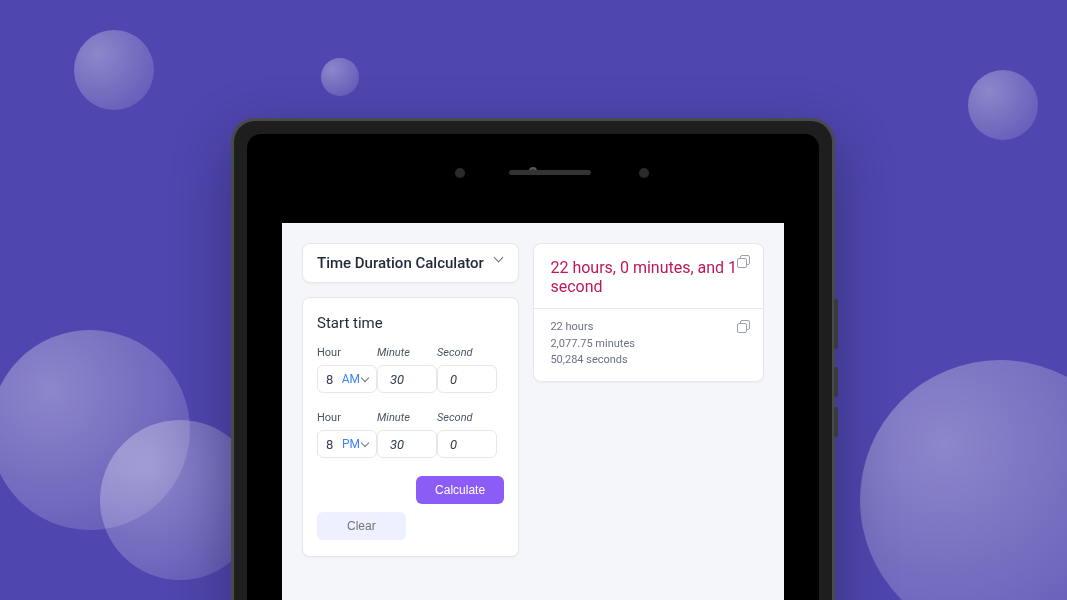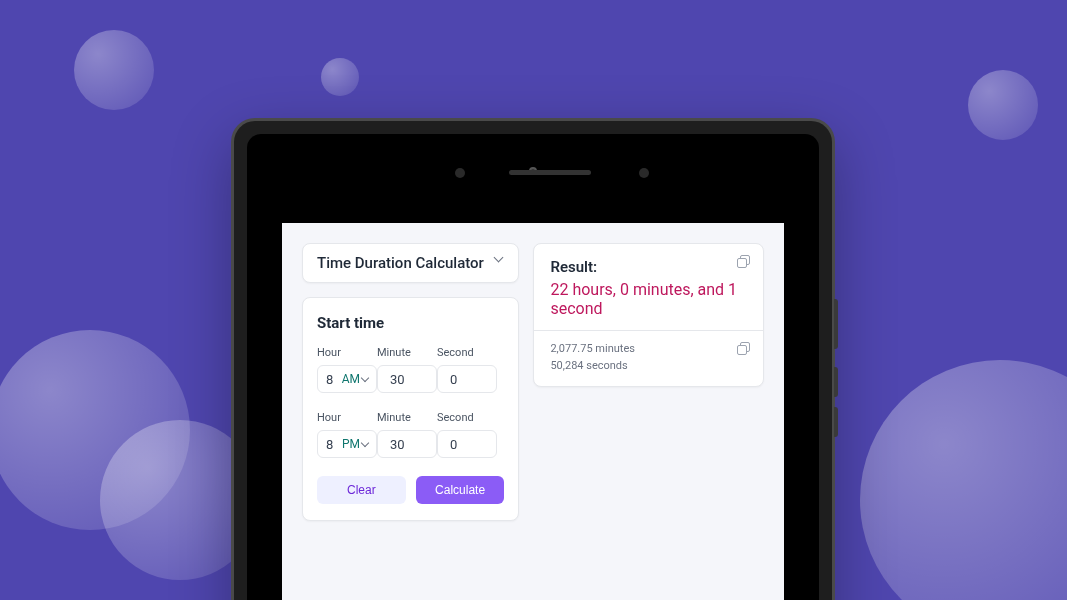--- a/index.html
+++ b/index.html
@@ -75,46 +75,46 @@
   display: flex;
   align-items: flex-start;
   justify-content: space-between;
   cursor: pointer;
 }
 .selector-text { font-size: 15px; font-weight: 500; color: #1f2937; }
 .chev { width: 10px; height: 10px; position: relative; }
 .chev::before { content: ''; position: absolute; width: 6px; height: 6px; border-right: 1.5px solid #6b7280; border-bottom: 1.5px solid #6b7280; transform: rotate(45deg); top: 0; left: 1px; }
 
 .form-card { padding: 16px 14px; }
-.section-title { font-size: 15px; font-weight: 700; color: #1f2937; margin-bottom: 14px; }
+.section-title { font-size: 15px; font-weight: 400; color: #1f2937; margin-bottom: 14px; }
 .field-row { display: flex; margin-bottom: 18px; }
 .field-row:last-of-type { margin-bottom: 0; }
 .field { display: flex; flex-direction: column; }
 .field-label { font-size: 11px; color: #4b5563; margin-bottom: 6px; }
 .input {
   height: 28px;
   border: 1px solid #e5e7eb;
   border-radius: 6px;
   padding: 0 8px;
   font-size: 13px;
   color: #374151;
   background: #fff;
   display: flex;
   align-items: center;
 }
 .hour-wrap { width: 60px; display: flex; align-items: center; gap: 4px; }
 .hour-wrap .hval { flex: 1; }
-.ampm { font-size: 12px; color: #0f766e; display: flex; align-items: center; gap: 2px; cursor: pointer; }
+.ampm { font-size: 12px; color: #3b82f6; display: flex; align-items: center; gap: 2px; cursor: pointer; }
 .ampm .mini-chev { width: 6px; height: 6px; border-right: 1.2px solid #6b7280; border-bottom: 1.2px solid #6b7280; transform: rotate(45deg); display: inline-block; margin-bottom: 2px; }
-.min-wrap, .sec-wrap { width: 60px; }
+.min-wrap, .sec-wrap { width: 60px; font-style: italic; }
 .min-wrap .input, .sec-wrap .input { width: 100%; padding-left: 12px; }
 
 .btn-row { display: flex; gap: 10px; margin-top: 16px; }
 .btn { flex: 1; height: 28px; border-radius: 6px; font-size: 12px; font-weight: 500; display: flex; align-items: center; justify-content: center; cursor: pointer; border: none; }
-.btn-clear { background: #eef0ff; color: #6d28d9; }
+.btn-clear { background: #eef0ff; color: #737373; margin-top: 36px; }
 .btn-calc { background: #8b5cf6; color: #fff; }
 
 .result-card { padding: 14px 16px 12px; position: relative; border-radius: 8px 8px 0 0; border-bottom: 1px solid #e5e7eb; }
 .result-title { font-size: 15px; font-weight: 600; color: #1f2937; margin-bottom: 4px; }
 .result-text { font-size: 16px; color: #be185d; }
 .copy-icon { position: absolute; top: 11px; right: 12px; width: 14px; height: 14px; cursor: pointer; }
 .copy-icon::before, .copy-icon::after { content: ''; position: absolute; border: 1.2px solid #9ca3af; border-radius: 2px; background: #fff; }
 .copy-icon::before { width: 8px; height: 8px; top: 0; left: 3px; }
 .copy-icon::after { width: 8px; height: 8px; top: 3px; left: 0; }
 .breakdown-card { padding: 10px 16px 12px; position: relative; border-radius: 0 0 8px 8px; border-top: none; }
@@ -208,25 +208,25 @@
             <button class="btn btn-calc">Calculate</button>
           </div>
 
         </div>
       </div>
 
       <div class="right-col">
         <div class="right-wrap">
           <div class="result-card">
             <div class="copy-icon"></div>
-            <div class="result-title">Result:</div>
             <div class="result-text">22 hours, 0 minutes, and 1 second</div>
           </div>
           <div class="breakdown-card">
             <div class="copy-icon"></div>
+            <div class="breakdown-line">22 hours</div>
             <div class="breakdown-line">2,077.75 minutes</div>
             <div class="breakdown-line">50,284 seconds</div>
           </div>
         </div>
       </div>
 
     </div>
   </div>
 </div>
 

